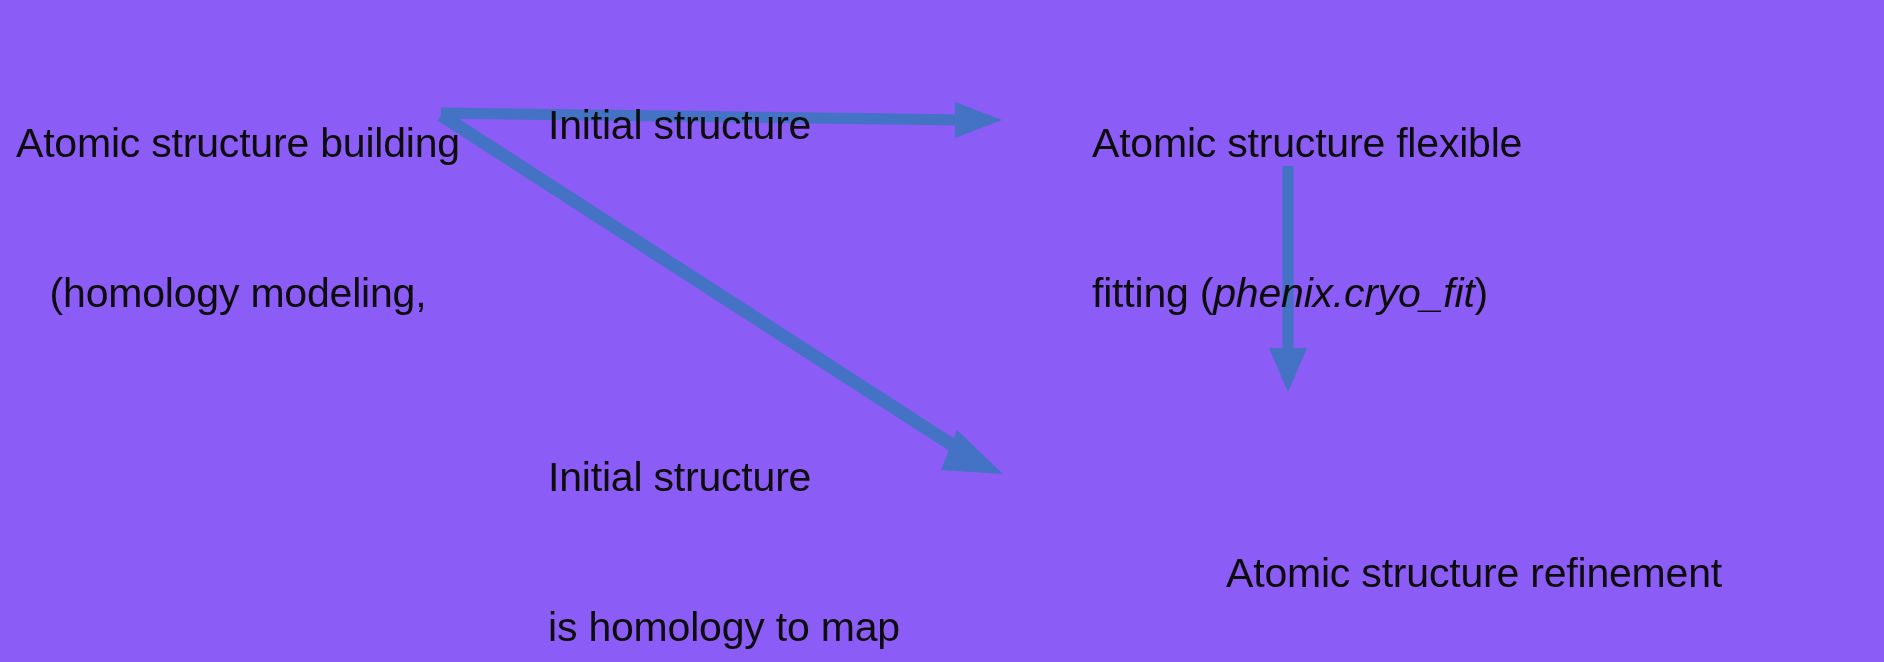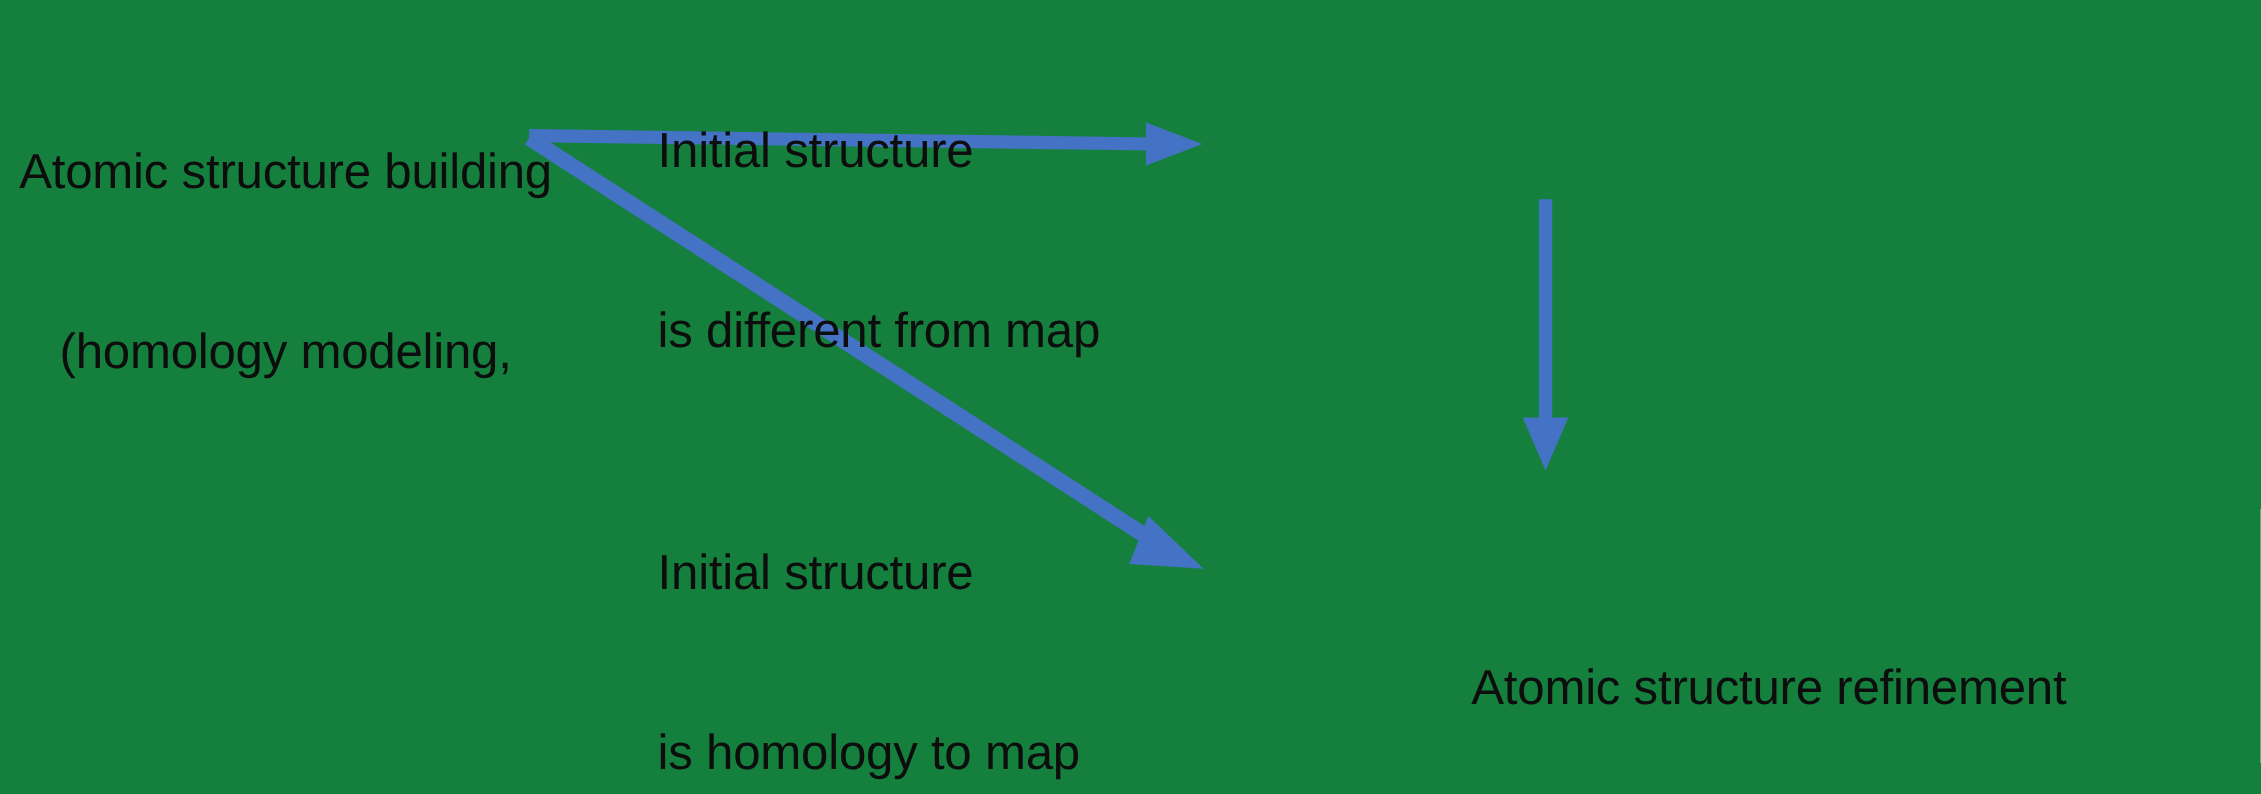--- a/index.html
+++ b/index.html
@@ -5,21 +5,21 @@
 <style>
   html, body {
     margin: 0;
     padding: 0;
     background: #ffffff;
   }
   #canvas {
     position: relative;
     width: 1884px;
     height: 662px;
-    background: #15803d;
+    background: #8b5cf6;
     overflow: hidden;
     font-family: "Liberation Sans", sans-serif;
     color: #0d0d0d;
   }
   .txt {
     position: absolute;
     line-height: 1.22;
     font-size: 41px;
     letter-spacing: -0.2px;
     white-space: pre;
@@ -91,23 +91,26 @@
     </g>
   </svg>
 
   <div class="txt" id="node-building">
     <div>Atomic structure building</div>
     <div>(homology modeling,</div>
   </div>
 
   <div class="txt" id="edge-label-different">
     <div>Initial structure</div>
-    <div>is different from map</div>
   </div>
 
+  <div class="txt" id="node-flexible-fitting">
+    <div>Atomic structure flexible</div>
+    <div><span>fitting (</span><span class="it">phenix.cryo_fit</span><span>)</span></div>
+  </div>
 
   <div class="txt" id="edge-label-similar">
     <div>Initial structure</div>
     <div>is homology to map</div>
   </div>
 
   <div class="txt" id="node-refinement">
     <div>Atomic structure refinement</div>
     
   </div>

